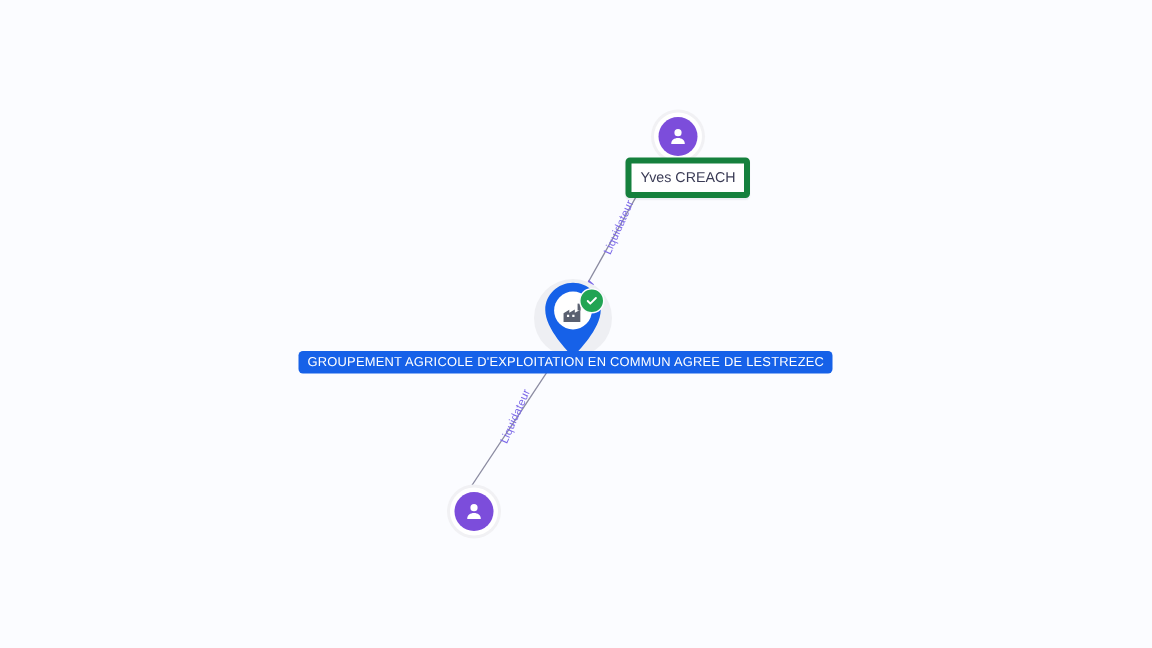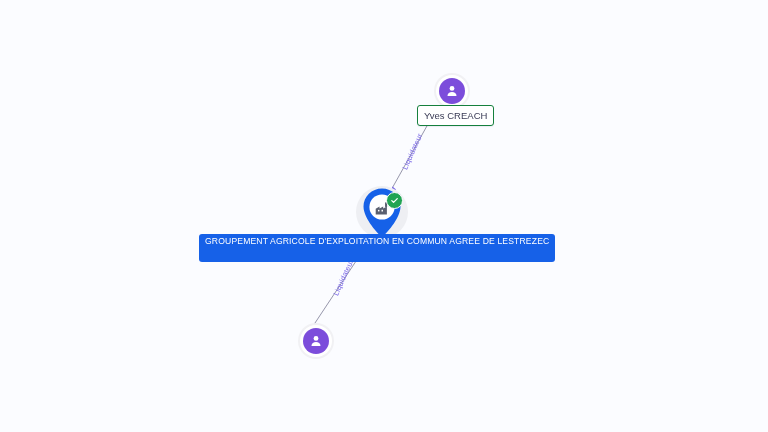--- a/index.html
+++ b/index.html
@@ -89,21 +89,21 @@
   }
   .person-avatar svg { display: block; }
 
   #person-node-top   { left: 434px; top: 73px; }
   #person-node-bottom{ left: 298px; top: 323px; }
 
   
   .node-chip {
     position: absolute;
     background: #ffffff;
-    border: 1px solid #15803d;
+    border: 4px solid #15803d;
     border-radius: 3px;
     color: #3a3b55;
     font-size: 9.5px;
     line-height: 13px;
     padding: 3px 6px 3px 6px;
     white-space: nowrap;
     box-shadow: 0 1px 1px rgba(30,35,70,.07);
     font-family: "Liberation Sans", sans-serif;
   }
   #chip-top    { left: 417px; top: 105px; }
@@ -158,21 +158,21 @@
     align-items: center;
     justify-content: center;
   }
   #verified-badge svg { display: block; }
 
   
   #company-label-bar {
     position: absolute;
     left: 199px;
     top: 234px;
-    height: 28px;
+    height: 15px;
     background: #1661e8;
     border-radius: 3px;
     color: #ffffff;
     font-size: 8.6px;
     line-height: 15px;
     letter-spacing: .15px;
     padding: 0 6px;
     white-space: nowrap;
     font-family: "Liberation Sans", sans-serif;
   }

